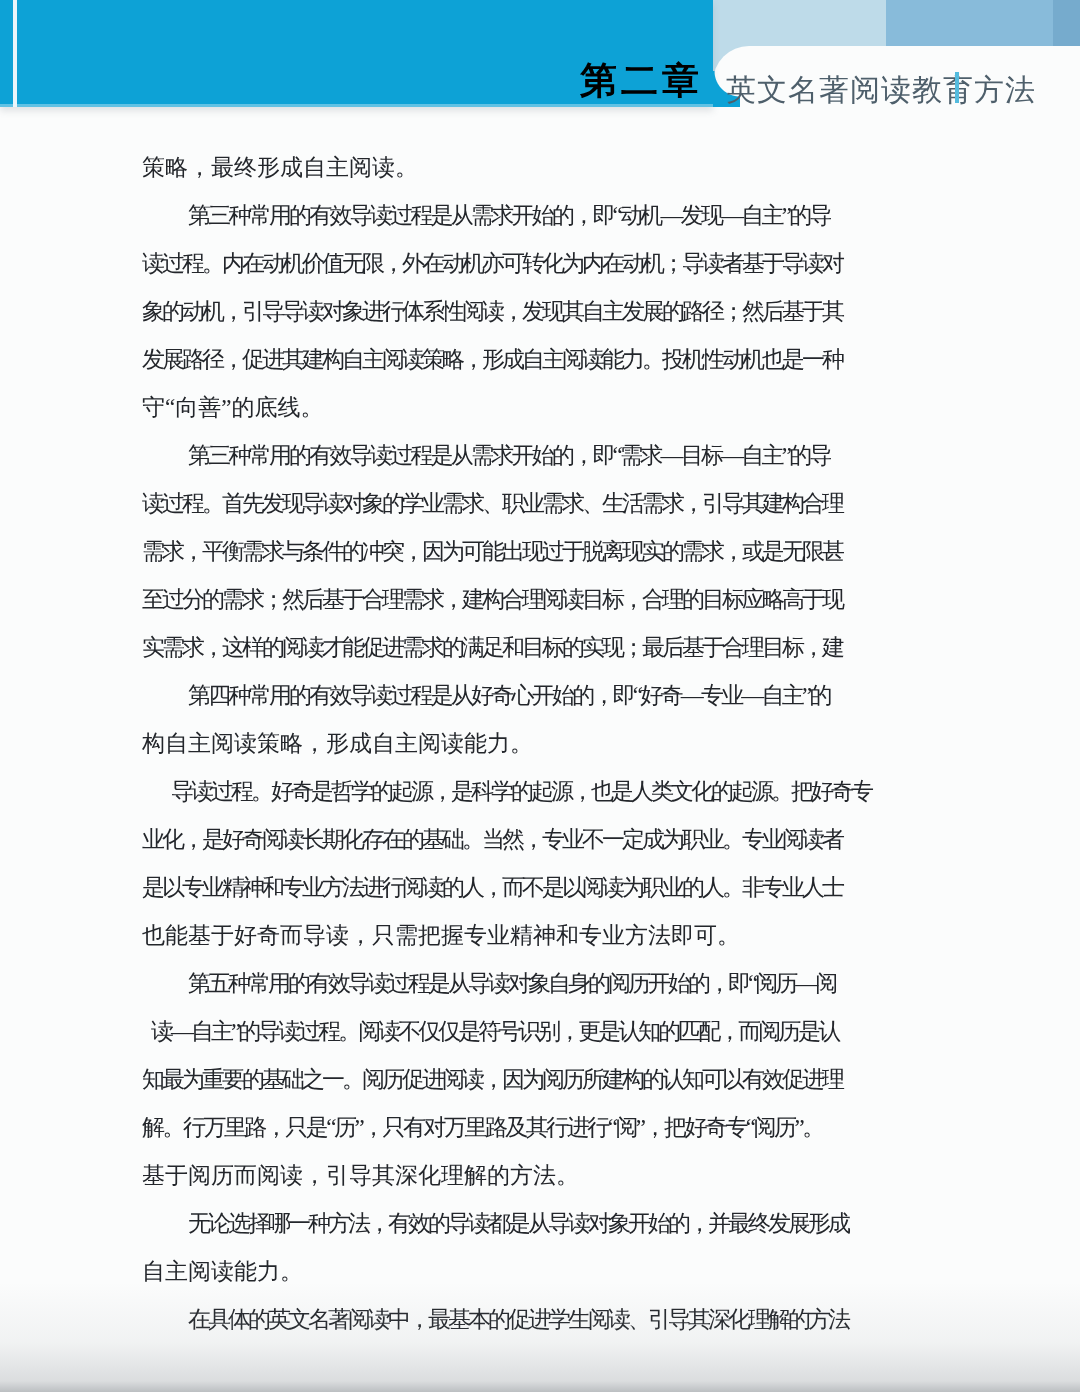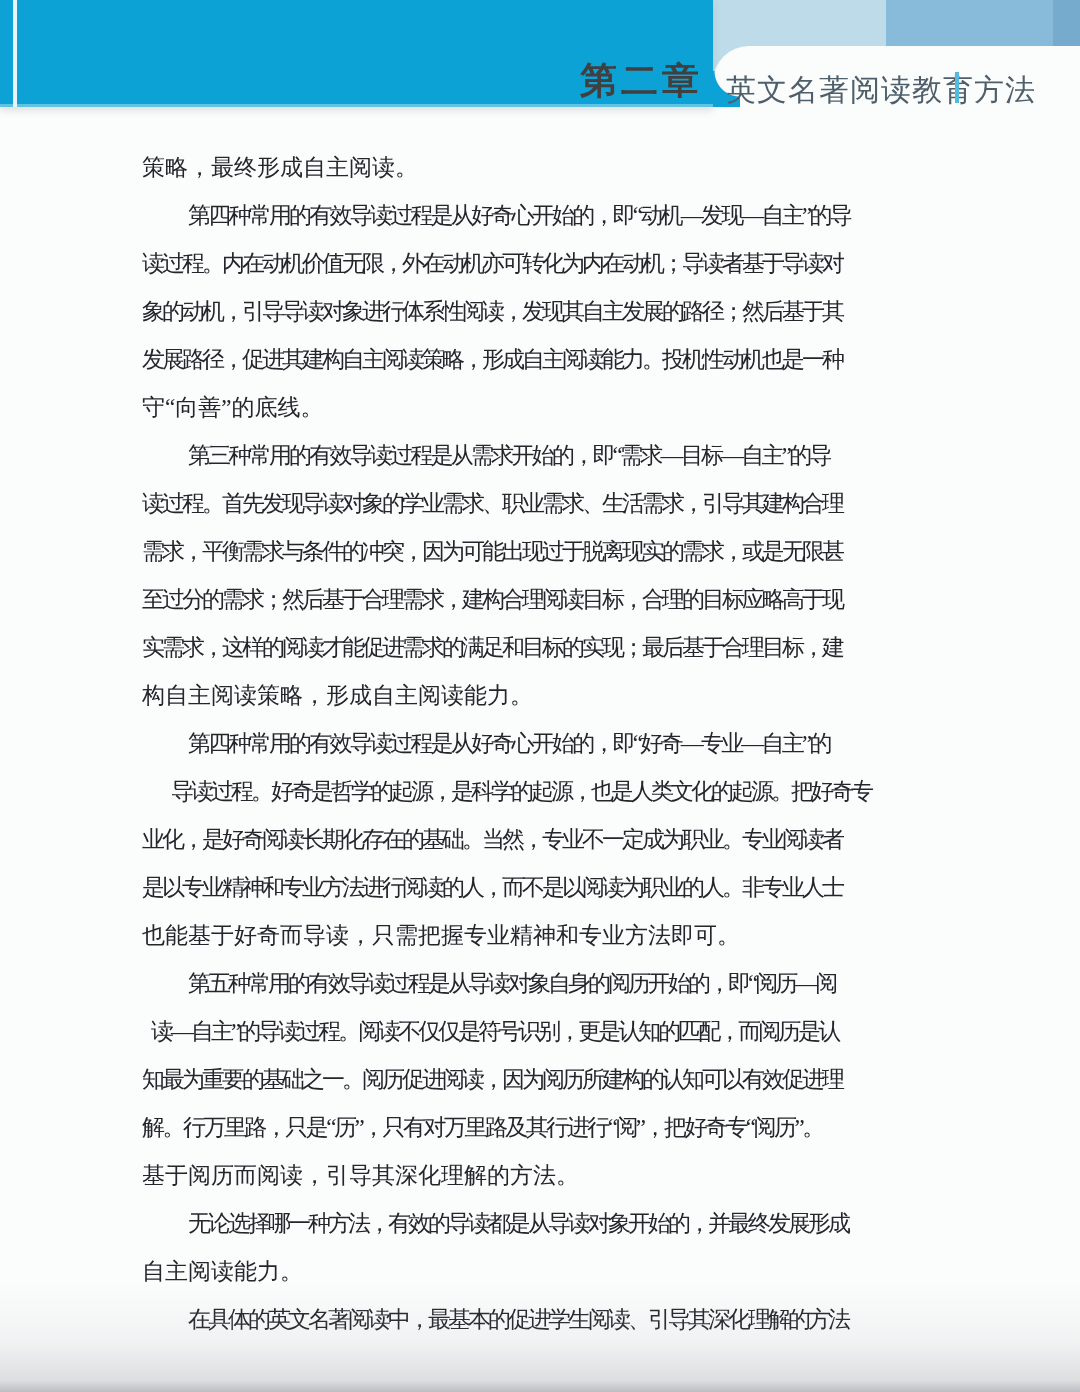--- a/index.html
+++ b/index.html
@@ -41,21 +41,21 @@
   .left-divider{
     position:absolute;left:13px;top:0;width:4px;height:107px;
     background:#e9f6fb;z-index:4;
   }
   .banner-highlight{
     position:absolute;left:0;top:104px;width:713px;height:3px;
     background:rgba(255,255,255,.35);z-index:4;
   }
   .chapter-label{
     position:absolute;right:10px;top:56px;z-index:5;
-    color:#404040;font-size:37px;font-weight:bold;letter-spacing:4px;
+    color:#000000;font-size:37px;font-weight:bold;letter-spacing:4px;
     font-family:"Liberation Sans","DejaVu Sans",sans-serif;
   }
   .chapter-title{
     position:absolute;left:726px;top:70px;z-index:5;
     color:#4e5f6b;font-size:30px;letter-spacing:1px;
     font-family:"Liberation Sans","DejaVu Sans",sans-serif;
   }
   .title-bar{
     position:absolute;left:955px;top:72px;width:4px;height:31px;
     background:#54bbde;z-index:5;
@@ -99,32 +99,32 @@
   <div class="banner-scoop"></div>
   <div class="banner-highlight"></div>
   <div class="left-divider"></div>
 
   <span class="chapter-title">英文名著阅读教育方法</span>
   <div class="title-bar"></div>
 
   <main>
     <div id="text-block">
         <div class="line para-end" style="letter-spacing: 0px;">策略，最终形成自主阅读。</div>
-        <div class="line indent" style="letter-spacing: -2.78px;">第四种常用的有效导读过程是从好奇心开始的，即“动机—发现—自主”的导</div>
+        <div class="line indent" style="letter-spacing: -2.78px;">第三种常用的有效导读过程是从需求开始的，即“动机—发现—自主”的导</div>
         <div class="line" style="letter-spacing: -3px;">读过程。内在动机价值无限，外在动机亦可转化为内在动机；导读者基于导读对</div>
         <div class="line" style="letter-spacing: -3px;">象的动机，引导导读对象进行体系性阅读，发现其自主发展的路径；然后基于其</div>
         <div class="line" style="letter-spacing: -3px;">发展路径，促进其建构自主阅读策略，形成自主阅读能力。投机性动机也是一种</div>
         <div class="line para-end" style="letter-spacing: 0px;">守“向善”的底线。</div>
         <div class="line indent" style="letter-spacing: -2.78px;">第三种常用的有效导读过程是从需求开始的，即“需求—目标—自主”的导</div>
         <div class="line" style="letter-spacing: -3px;">读过程。首先发现导读对象的学业需求、职业需求、生活需求，引导其建构合理</div>
         <div class="line" style="letter-spacing: -3px;">需求，平衡需求与条件的冲突，因为可能出现过于脱离现实的需求，或是无限甚</div>
         <div class="line" style="letter-spacing: -3px;">至过分的需求；然后基于合理需求，建构合理阅读目标，合理的目标应略高于现</div>
         <div class="line" style="letter-spacing: -3px;">实需求，这样的阅读才能促进需求的满足和目标的实现；最后基于合理目标，建</div>
+        <div class="line indent" style="letter-spacing: -2.78px;">第四种常用的有效导读过程是从好奇心开始的，即“好奇—专业—自主”的</div>
         <div class="line para-end" style="letter-spacing: 0px;">构自主阅读策略，形成自主阅读能力。</div>
-        <div class="line indent" style="letter-spacing: -2.78px;">第四种常用的有效导读过程是从好奇心开始的，即“好奇—专业—自主”的</div>
         <div class="line" style="letter-spacing: -3px; margin-left: 29px;">导读过程。好奇是哲学的起源，是科学的起源，也是人类文化的起源。把好奇专</div>
         <div class="line" style="letter-spacing: -3px;">业化，是好奇阅读长期化存在的基础。当然，专业不一定成为职业。专业阅读者</div>
         <div class="line" style="letter-spacing: -3px;">是以专业精神和专业方法进行阅读的人，而不是以阅读为职业的人。非专业人士</div>
         <div class="line para-end" style="letter-spacing: 0px;">也能基于好奇而导读，只需把握专业精神和专业方法即可。</div>
         <div class="line indent" style="letter-spacing: -3px;">第五种常用的有效导读过程是从导读对象自身的阅历开始的，即“阅历—阅</div>
         <div class="line" style="letter-spacing: -3px; margin-left: 9px;">读—自主”的导读过程。阅读不仅仅是符号识别，更是认知的匹配，而阅历是认</div>
         <div class="line" style="letter-spacing: -3px;">知最为重要的基础之一。阅历促进阅读，因为阅历所建构的认知可以有效促进理</div>
         <div class="line" style="letter-spacing: -2.53px;">解。行万里路，只是“历”，只有对万里路及其行进行“阅”，把好奇专“阅历”。</div>
         <div class="line para-end" style="letter-spacing: 0px;">基于阅历而阅读，引导其深化理解的方法。</div>
         <div class="line indent" style="letter-spacing: -3px;">无论选择哪一种方法，有效的导读都是从导读对象开始的，并最终发展形成</div>

